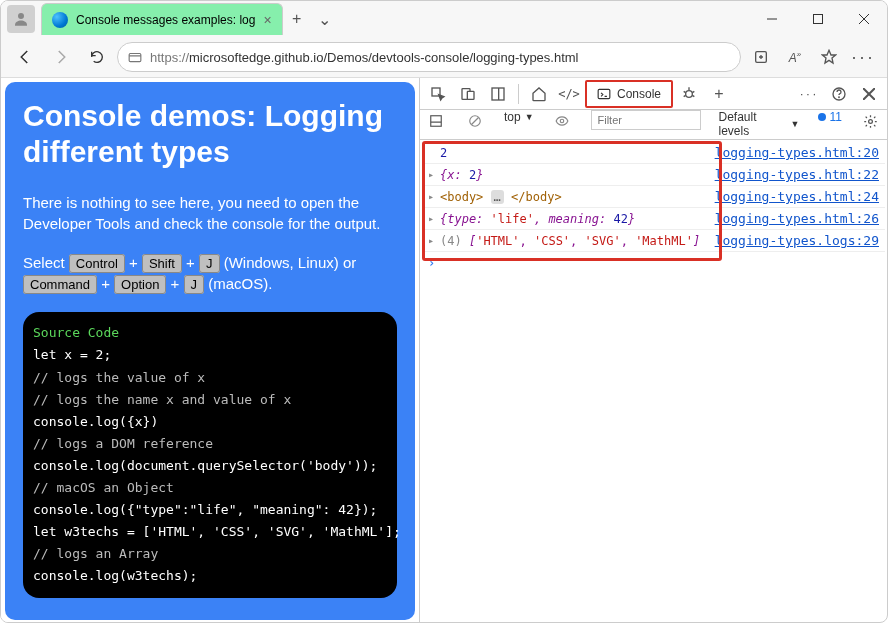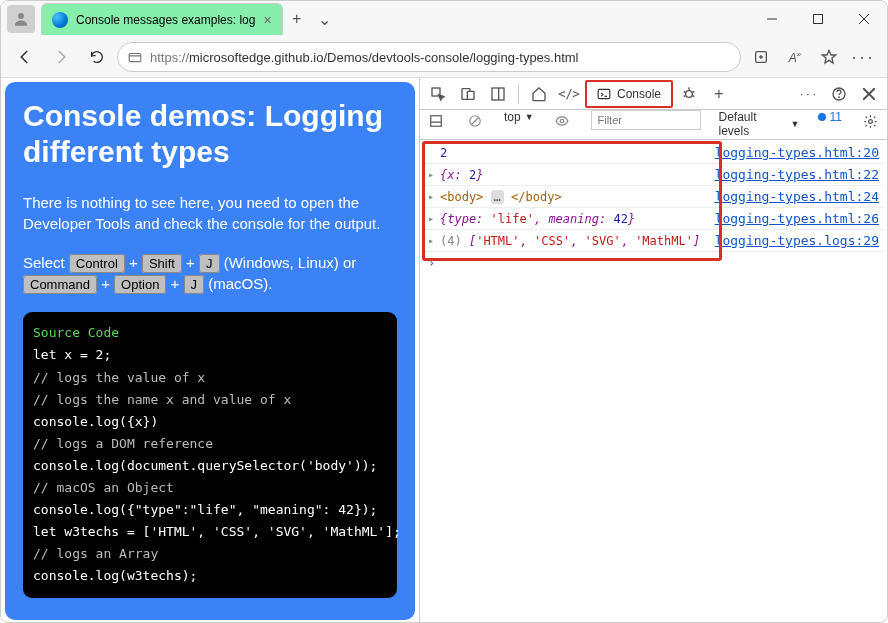--- a/index.html
+++ b/index.html
@@ -81,21 +81,21 @@
       font-size: 30px; font-weight: 700; line-height: 1.2;
       margin-bottom: 22px;
     }
     .page-inner p { font-size: 15px; line-height: 1.4; margin-bottom: 18px; }
     kbd {
       background: #bfbfbf; color:#000; border:1px solid #888;
       border-radius:3px; padding:1px 6px; font-family:inherit; font-size:13px;
     }
     .kbd-line { font-size:15px; line-height:1.8; }
     .codebox {
-      background:#000; border-radius:9px; padding:10px;
+      background:#000; border-radius:16px; padding:10px;
       font-family: Consolas, monospace; font-size:13px;
       margin-top:14px; line-height:1.7;
     }
     .codebox .src-label { color:#5bd75b; }
     .codebox .code-line { color:#fff; white-space:pre; }
     .codebox .comment { color:#bbb; }
 
     
     .devtools {
       flex:1; border-left:1px solid #ccc; display:flex; flex-direction:column;

